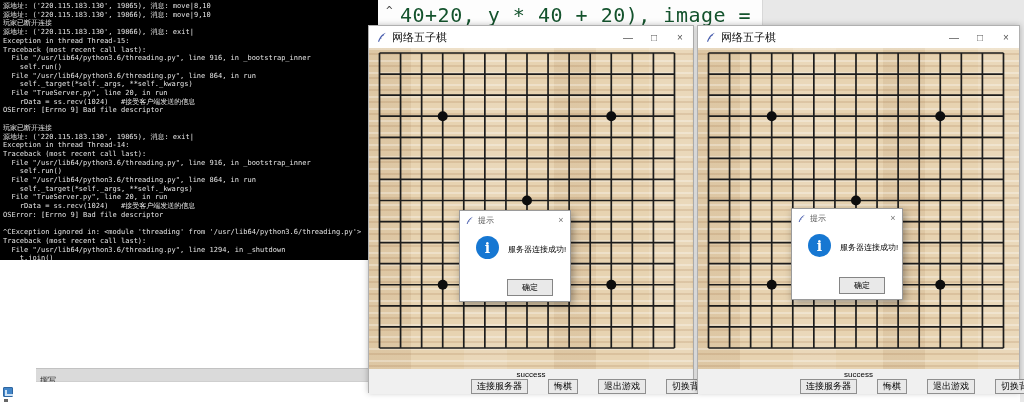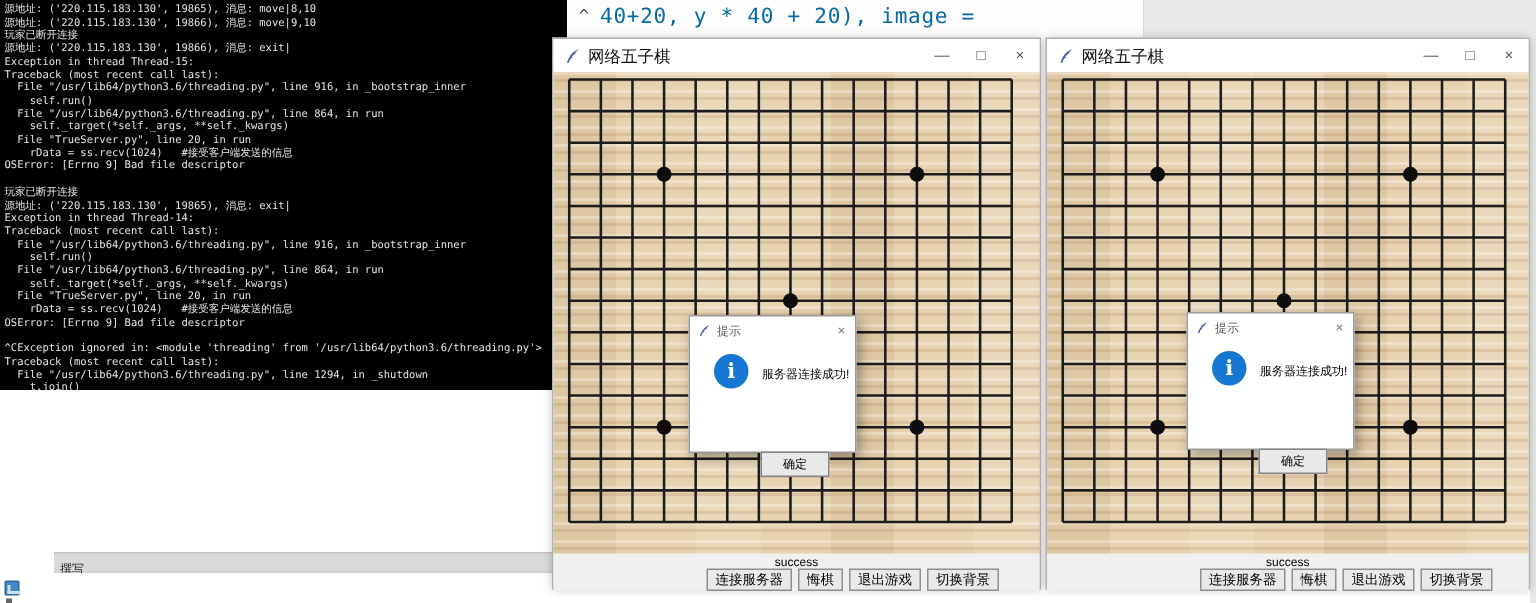--- a/index.html
+++ b/index.html
@@ -4,21 +4,21 @@
 <style>
   * { box-sizing: border-box; margin: 0; padding: 0; }
   html,body { width:1024px; height:402px; }
   body {
     position: relative; overflow: hidden; background:#ffffff;
     font-family: "Liberation Sans", sans-serif;
   }
   
   .editor-strip { position:absolute; left:378px; top:0; width:385px; height:25px; background:#fdfdfd; border-right:1px solid #d8d8d8; }
   .editor-caret { position:absolute; left:8px; top:4px; font-family:"DejaVu Sans Mono",monospace; font-size:11px; color:#444; }
-  .editor-code  { position:absolute; left:22px; top:3px; font-family:"DejaVu Sans Mono",monospace; font-size:14px; letter-spacing:.5px; color:#0369a1; white-space:pre; }
+  .editor-code  { position:absolute; left:22px; top:3px; font-family:"DejaVu Sans Mono",monospace; font-size:20px; letter-spacing:.5px; color:#14532d; white-space:pre; }
   .desktop-top-right { position:absolute; left:763px; top:0; width:261px; height:25px; background:#e8e8e8; }
   .desktop-right-edge { position:absolute; left:1020px; top:25px; width:4px; height:377px; background:#e8e8e8; }
 
   
   .terminal { position:absolute; left:0; top:0; width:378px; height:260px; background:#000; overflow:hidden; }
   .terminal pre {
     padding:2px 0 0 3px; font-family:"DejaVu Sans Mono",monospace;
     font-size:7px; line-height:8.7px; color:#e4e4e4; white-space:pre;
   }
   .term-cursor { position:absolute; left:3px; top:359px; width:5px; height:8px; border:1px solid #2eb82e; }
@@ -46,38 +46,38 @@
     background-image:
       repeating-linear-gradient(180deg, rgba(255,255,255,.30) 0 2px, rgba(255,255,255,0) 2px 5px, rgba(150,100,55,.16) 5px 7px, rgba(150,100,55,0) 7px 12px),
       repeating-linear-gradient(90deg, rgba(140,95,50,.10) 0 42px, rgba(140,95,50,0) 42px 95px, rgba(255,255,255,.12) 95px 138px, rgba(255,255,255,0) 138px 185px);
   }
   .board-grid { position:absolute; left:0; top:0; width:100%; height:100%; }
   .board-grid line { stroke:#1c1c1c; stroke-width:1.7; }
   .board-grid circle { fill:#0d0d0d; }
 
   .statusbar { height:25px; background:#f0f0f0; }
   .success-text { text-align:center; font-size:8px; color:#000; padding-top:1px; height:10px; }
-  .btn-row { display:flex; gap:4px; margin-left:90px;padding-left:12px; }
+  .btn-row { display:flex; gap:20px; margin-left:90px;padding-left:12px; }
   .game-btn {
     font-size:9px; color:#000; background:#e9e9e9; border:1px solid #8f8f8f;
     padding:1px 5px; height:15px; line-height:11px; white-space:nowrap;
     font-family:"Liberation Sans",sans-serif;
   }
 
   
   .dialog { position:absolute; width:112px; height:92px; background:#fff; border:1px solid #9a9a9a; box-shadow:2px 3px 8px rgba(0,0,0,.35); }
   .dlg-title { height:18px; display:flex; align-items:center; padding-left:5px; }
   .dlg-title .feather { width:9px; height:9px; }
   .dlg-title-text { font-size:8px; color:#5a5a5a; margin-left:4px; }
   .dlg-close { margin-left:auto; width:18px; height:100%; display:flex; align-items:center; justify-content:center; font-size:9px; color:#777; }
   .dlg-body { position:relative; height:47px; }
   .info-icon { position:absolute; left:16px; top:7px; width:23px; height:23px; border-radius:50%; background:#1677d2; color:#fff; font-family:"DejaVu Serif",serif; font-weight:bold; font-size:14px; display:flex; align-items:center; justify-content:center; }
   .dlg-msg { position:absolute; left:48px; top:15px; font-size:8px; color:#000; white-space:nowrap; }
   .dlg-footer { position:relative; height:27px; }
-  .ok-btn { position:absolute; left:47px; top:3px; width:46px; height:17px; font-size:8px; background:#e9e9e9; border:1px solid #858585; font-family:"Liberation Sans",sans-serif;margin-top:22px; }
+  .ok-btn { position:absolute; left:47px; top:3px; width:46px; height:17px; font-size:8px; background:#e9e9e9; border:1px solid #858585; font-family:"Liberation Sans",sans-serif; }
 </style>
 </head>
 <body>
 
 <div class="editor-strip">
   <span class="editor-caret">^</span>
   <span class="editor-code">40+20, y * 40 + 20), image =</span>
 </div>
 <div class="desktop-top-right"></div>
 <div class="desktop-right-edge"></div>

